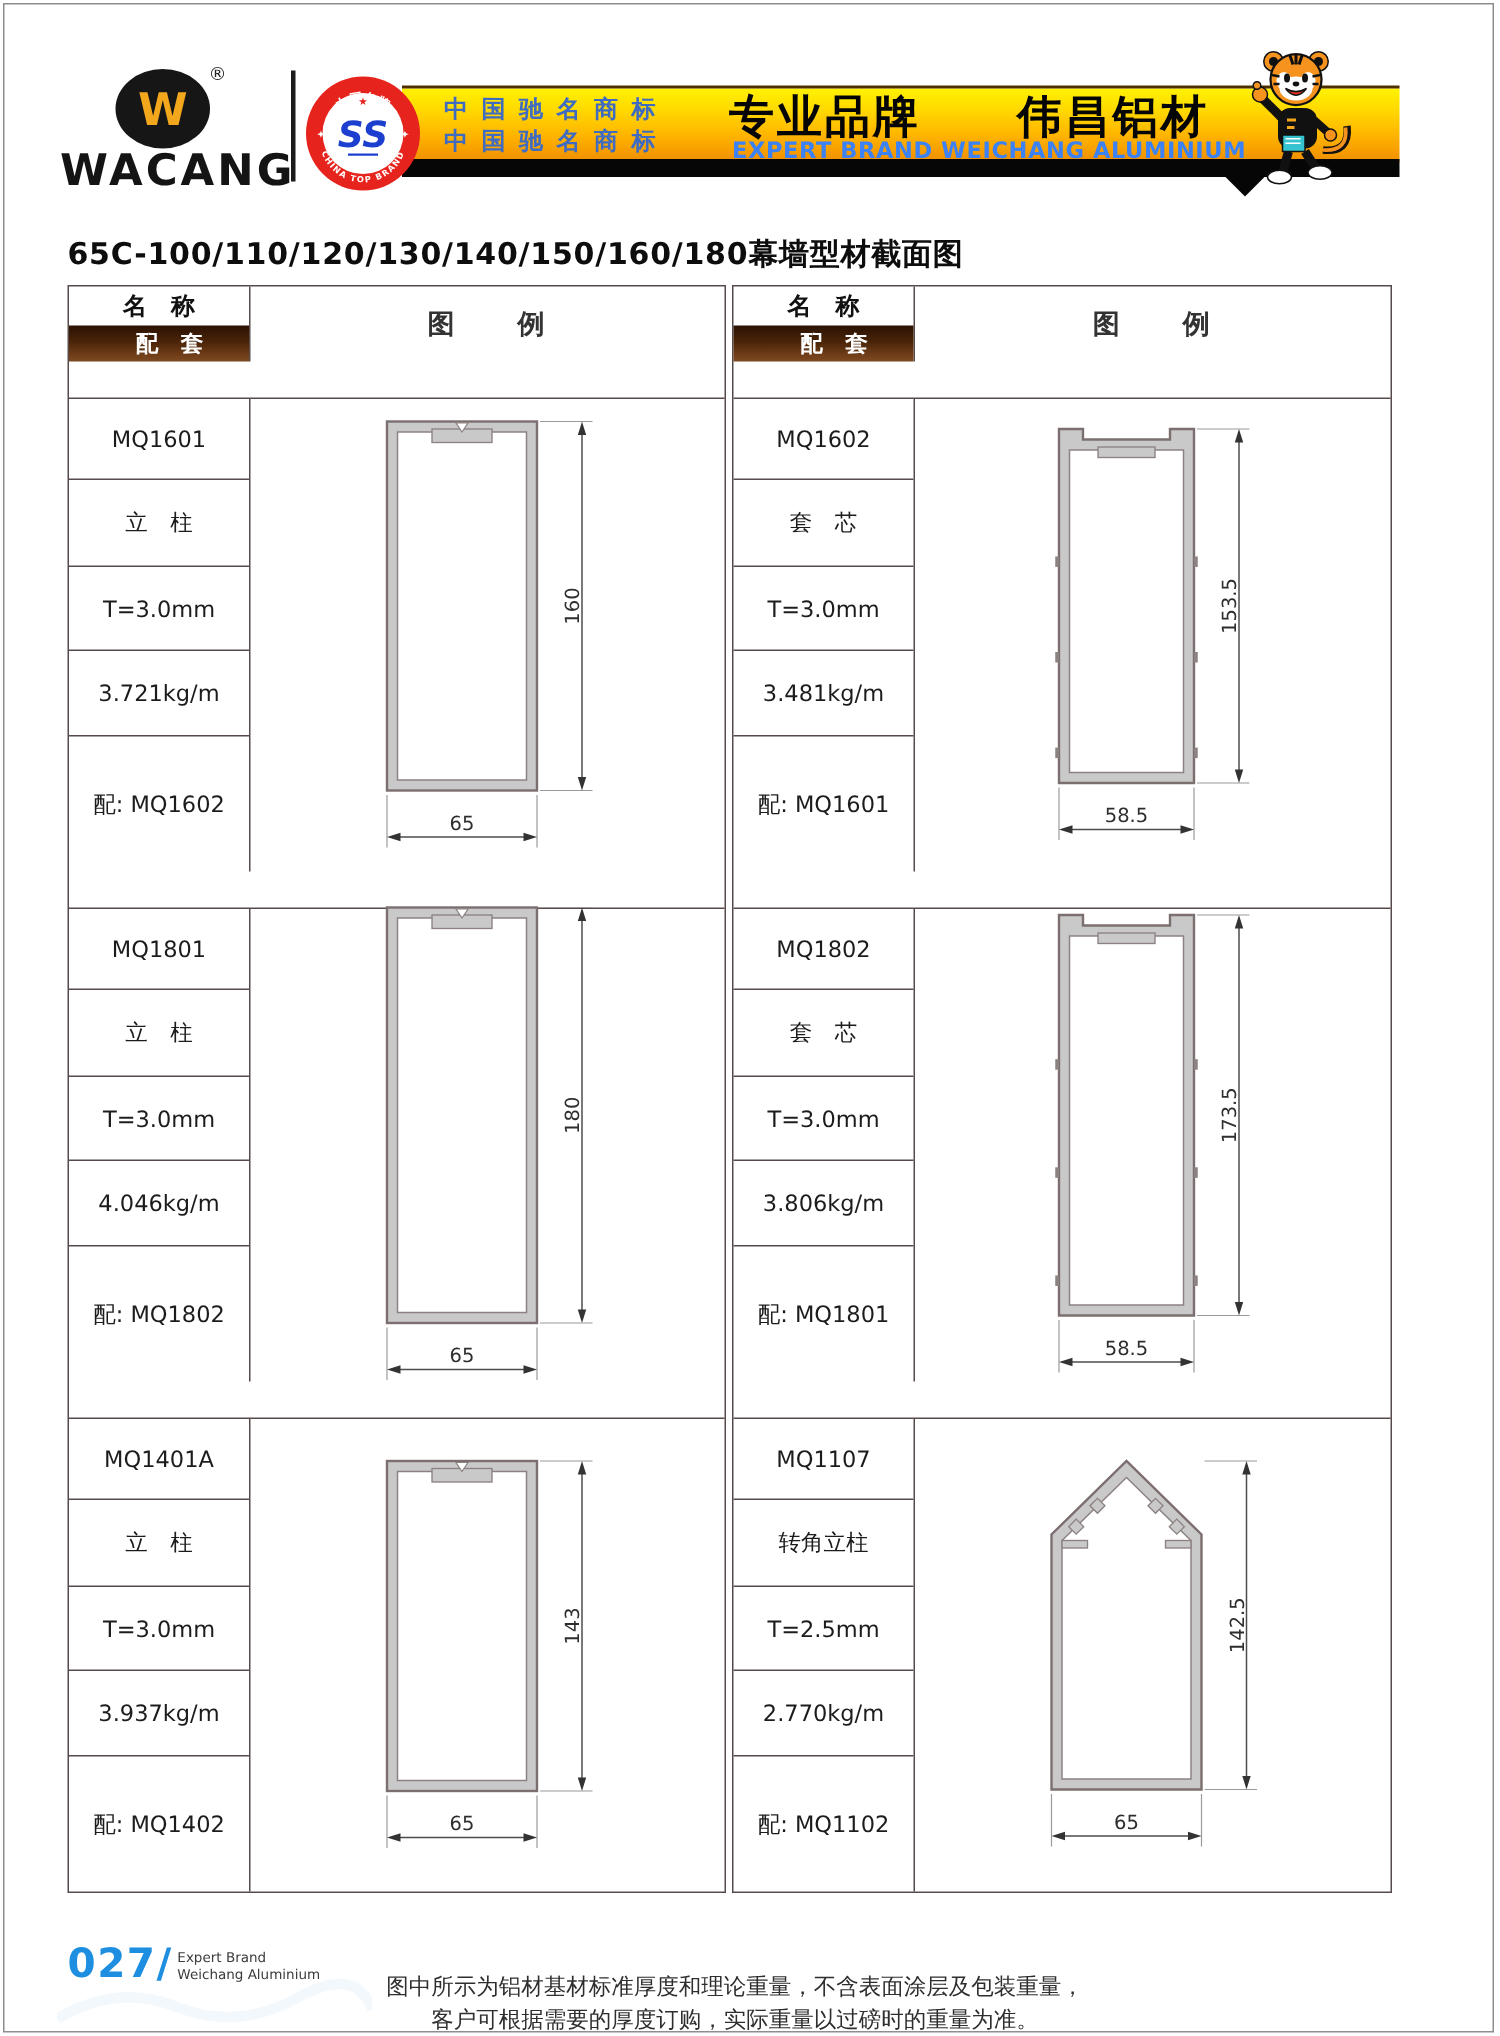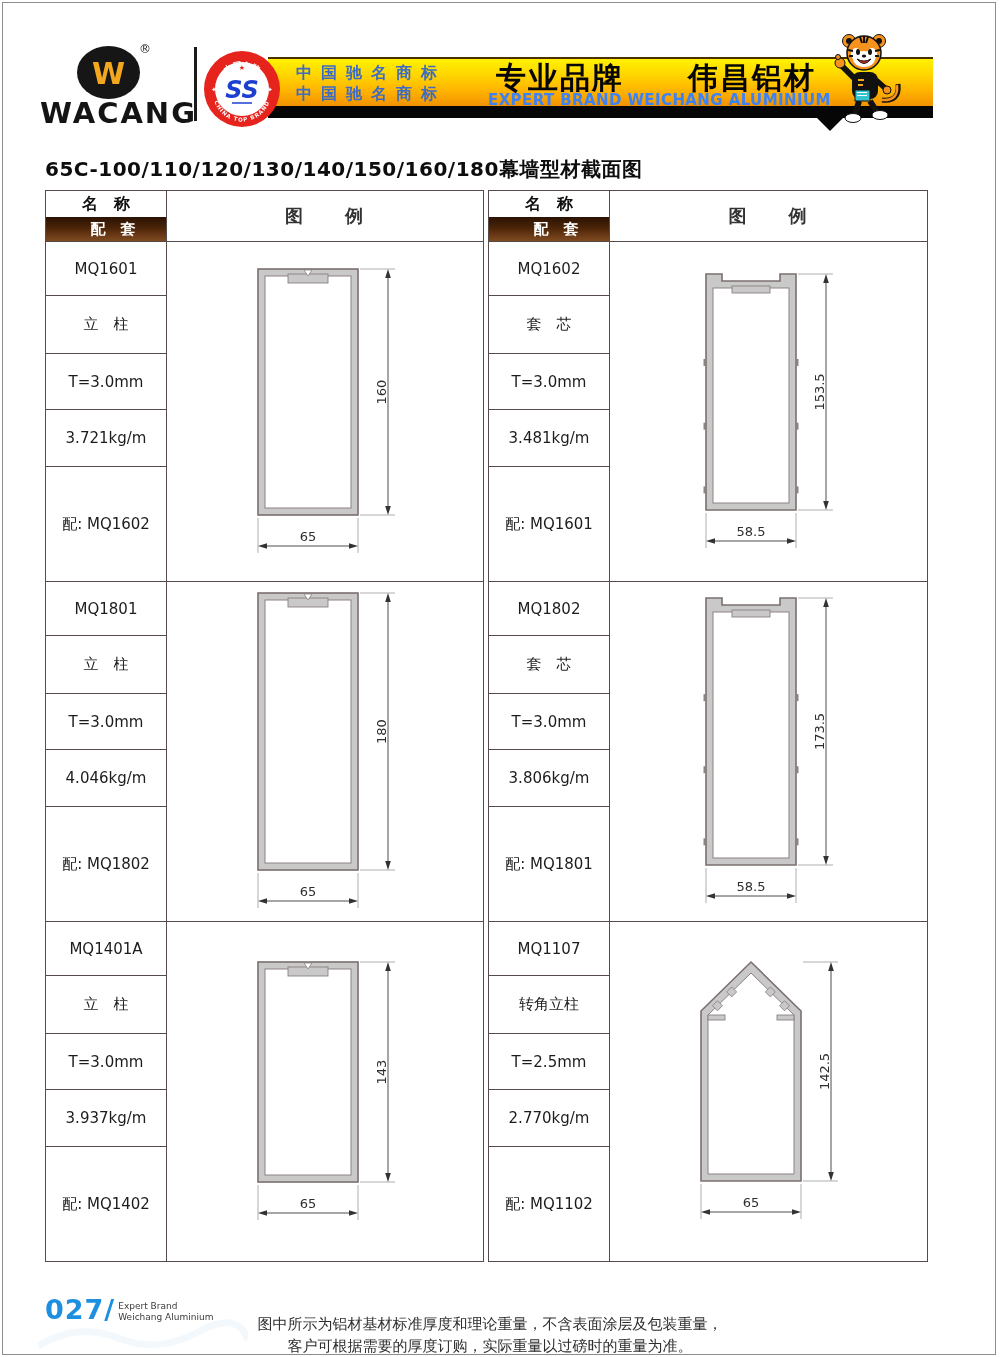--- a/index.html
+++ b/index.html
@@ -17,31 +17,31 @@
   .hdr-divider{position:absolute;left:194px;top:47px;width:3px;height:74px;background:#1b1b1b;}
   .gold-banner{position:absolute;left:268px;top:57px;width:665px;height:49px;
        border-top:2px solid #4e3000;
        background:linear-gradient(180deg,#fff200 0%,#ffd800 30%,#ffb300 65%,#ef8e00 100%);}
   .black-bar{position:absolute;left:268px;top:106px;width:665px;height:12px;background:#060606;}
   .black-tail{position:absolute;left:817px;top:118px;width:0;height:0;
        border-left:13px solid transparent;border-right:13px solid transparent;border-top:13px solid #060606;}
   .banner-cn-lines{position:absolute;left:296px;top:62px;color:#3f6cc0;font-weight:700;
        font-size:16px;letter-spacing:9px;line-height:21px;white-space:nowrap;z-index:3;}
   .banner-title-cn{position:absolute;left:486px;top:58px;font-size:30px;font-weight:900;
-       color:#050505;letter-spacing:2px;white-space:nowrap;z-index:3;margin-left:10px;}
+       color:#050505;letter-spacing:2px;white-space:nowrap;z-index:3;}
   .banner-title-en{position:absolute;left:488px;top:91px;font-size:15px;font-weight:700;
        color:#3b82f6;letter-spacing:0.4px;white-space:nowrap;z-index:3;}
   .badge{position:absolute;left:202px;top:49px;z-index:4;}
   .tiger{position:absolute;left:812px;top:28px;z-index:4;}
   
   .page-title{position:absolute;left:45px;top:156px;font-size:20px;font-weight:800;
        color:#0d0d0d;letter-spacing:0.5px;}
   
   .panel{position:absolute;top:190px;height:1072px;border:1.4px solid #564a4a;
-       box-sizing:border-box;display:grid;grid-template-rows:50px 1fr 1fr 1fr;background:#fff;}
+       box-sizing:border-box;display:grid;grid-template-rows:50px 1fr 1fr 1fr;background:#fff;gap:24px;}
   .panel.left{left:45px;width:439px;}
   .panel.right{left:488px;width:440px;}
   .phead{display:grid;grid-template-columns:121px 1fr;}
   .phead-left{border-right:1.2px solid #564a4a;display:flex;flex-direction:column;}
   .hname{height:26px;display:flex;align-items:center;justify-content:center;
        font-size:16px;font-weight:800;color:#111;}
   .hmatch{flex:1;display:flex;align-items:center;justify-content:center;color:#fff;
        font-size:15px;font-weight:800;
        background:linear-gradient(180deg,#2a1203 0%,#4a2408 45%,#6e3c17 80%,#7d4a20 100%);padding-left:14px;}
   .hdiagram{display:flex;align-items:center;justify-content:center;font-size:18px;

